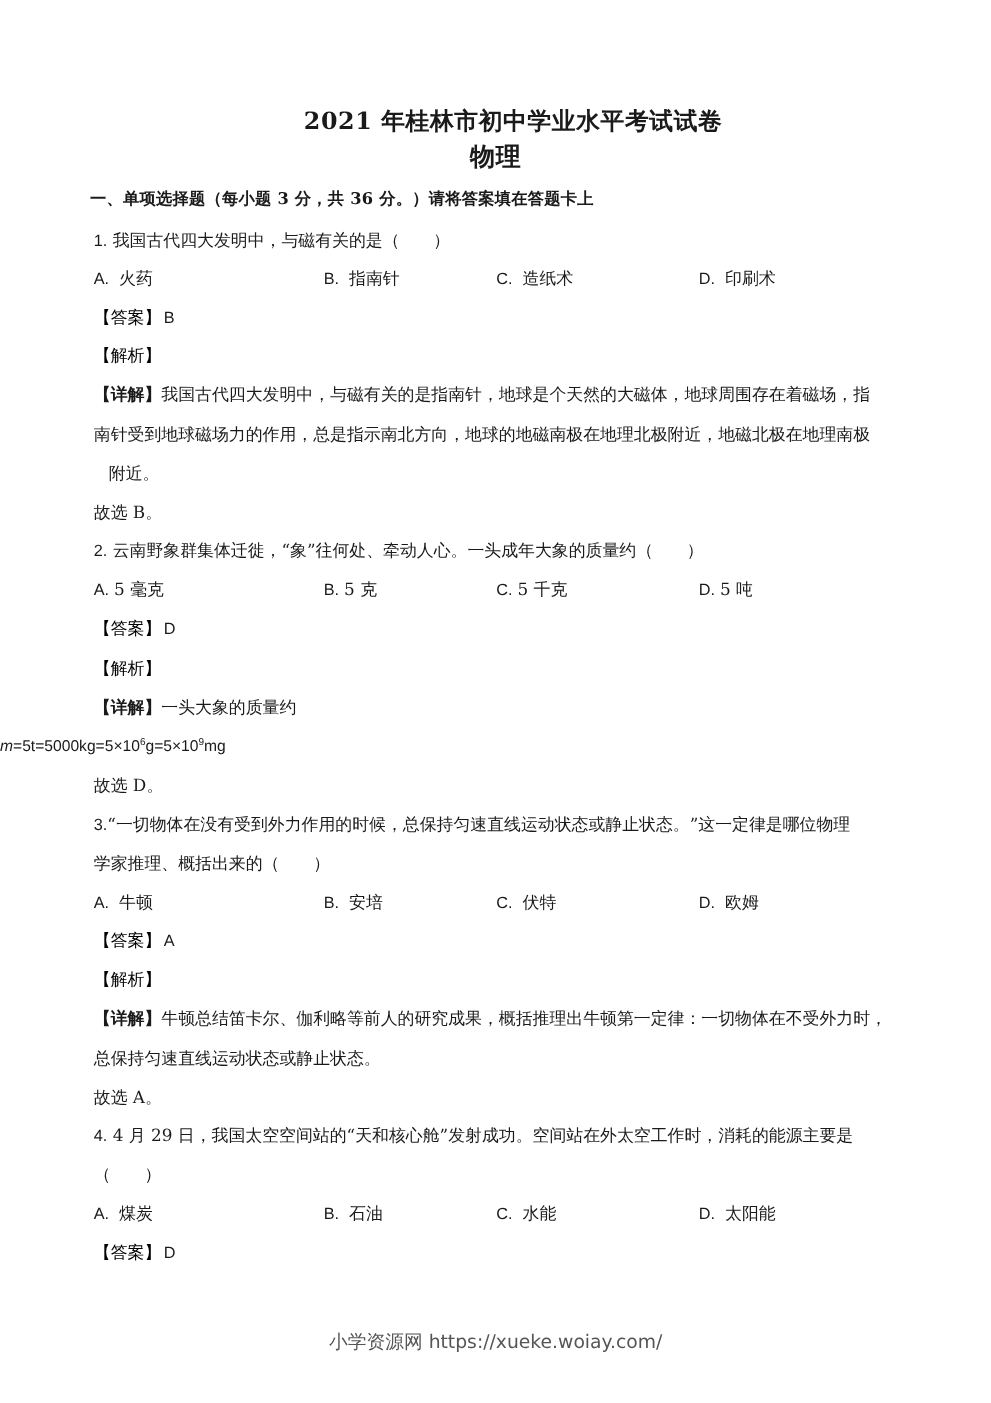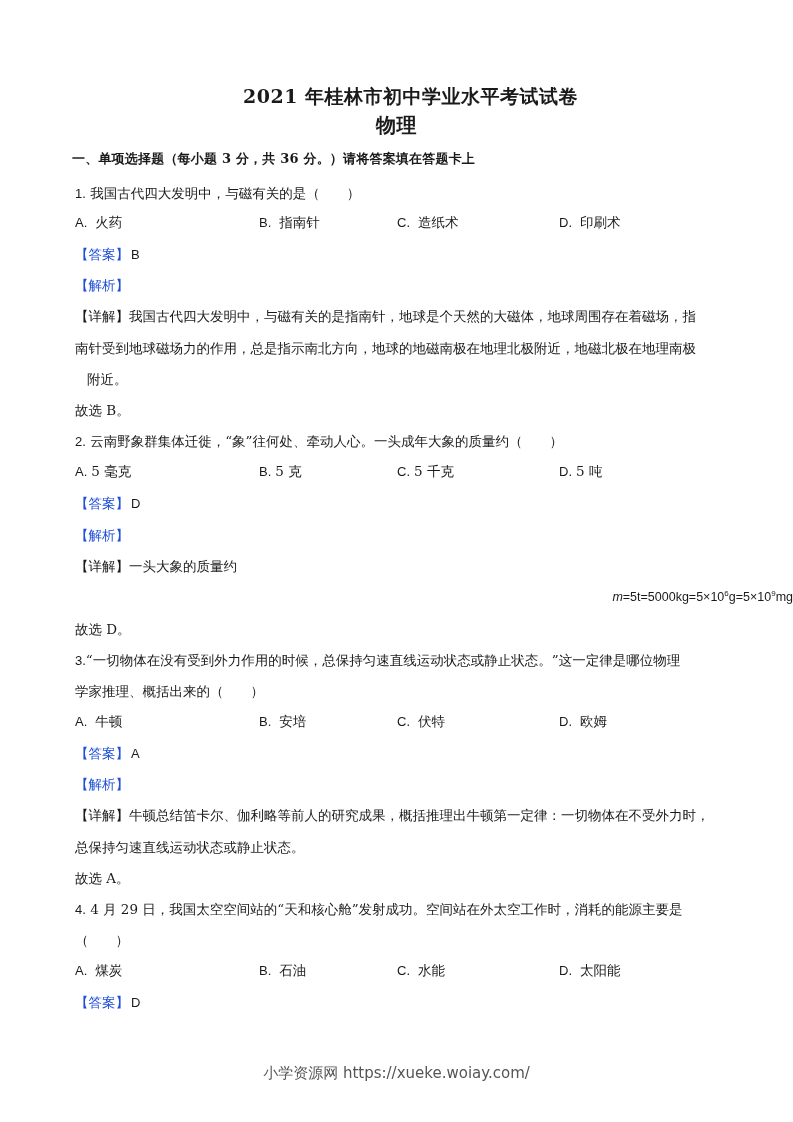--- a/index.html
+++ b/index.html
@@ -26,26 +26,26 @@
       white-space: nowrap;
     }
     .opts { position: absolute; left: 75px; width: 660px; height: 18px; font-size: 13.5px; }
     .opt { position: absolute; top: 0; white-space: nowrap; }
     .opt .letter { font-family: "Liberation Sans", "DejaVu Sans", sans-serif; font-size: 13px; margin-right: 8px; }
     .opts.tight .opt .letter { margin-right: 4px; }
     .opt-a { left: 0; }
     .opt-b { left: 160px; margin-left: 24px; }
     .opt-c { left: 322px; }
     .opt-d { left: 484px; }
-    .tag { color: #1d4ed8; }
+    .tag { color: #000000; }
     .ans-val { font-family: "Liberation Sans", "DejaVu Sans", sans-serif; font-size: 13px; margin-left: 2px; }
     .latin { font-family: "Liberation Sans", "DejaVu Sans", sans-serif; font-size: 13px; }
-    .bracket-black { font-weight: normal; }
+    .bracket-black { font-weight: bold; }
     .formula {
-      position: absolute; left: 0; width: 793px; text-align: right; top: 589px;
+      position: absolute; left: 0; width: 793px; text-align: left; top: 589px;
       font-family: "Liberation Sans", "DejaVu Sans", sans-serif; font-size: 12.5px;
     }
     .formula i { font-style: italic; }
     .formula sup { font-size: 8px; vertical-align: 5px; }
     .footer {
       position: absolute; left: 0; width: 793px; top: 1064px; text-align: center;
       font-family: "DejaVu Sans", "Liberation Sans", sans-serif; font-size: 15px; color: #555555;
     }
   </style>
 </head>

